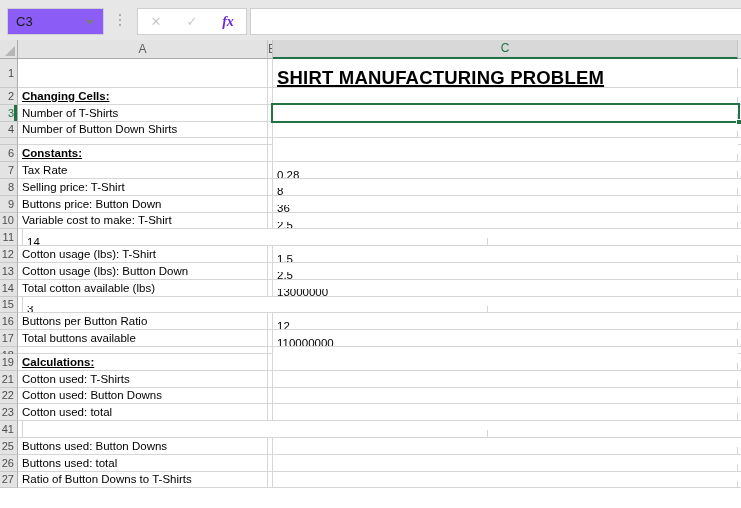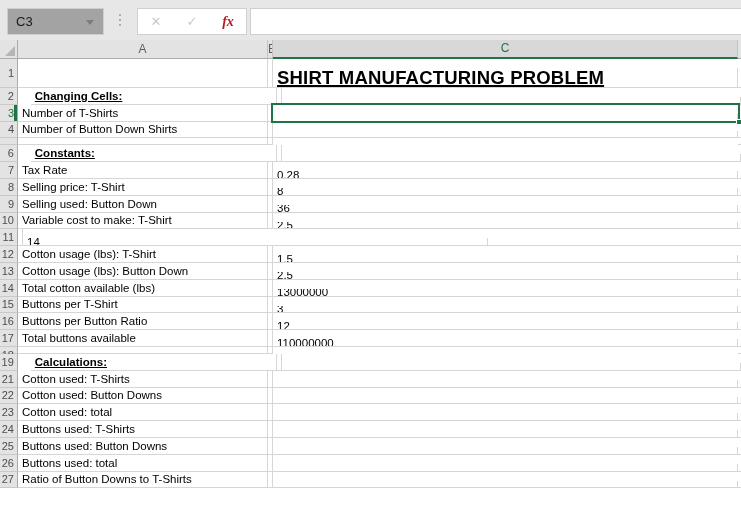--- a/index.html
+++ b/index.html
@@ -2,32 +2,32 @@
 <html><head>
 <meta charset="utf-8">
 <style>
   * { margin:0; padding:0; box-sizing:border-box; }
   html,body { width:741px; height:508px; overflow:hidden; background:#fff;
               font-family:"Liberation Sans", sans-serif; }
 
   
   .topbar { position:relative; width:741px; height:40px; background:#e7e7e7; }
   .namebox { position:absolute; left:7px; top:8px; width:97px; height:27px;
-             background:#a3a3a3; border:1px solid #cfcfcf; display:flex; align-items:center;
+             background:#8b5cf6; border:1px solid #cfcfcf; display:flex; align-items:center;
              padding:0 8px; font-size:13px; color:#1a1a1a; }
   .namebox .arrow { position:absolute; right:9px; top:11px; width:0; height:0;
              border-left:4px solid transparent; border-right:4px solid transparent;
              border-top:5px solid #7d7d7d; }
   .dots { position:absolute; left:119px; top:14px; display:flex; flex-direction:column; gap:3px; }
   .dots i { width:2px; height:2px; border-radius:50%; background:#9a9a9a; }
   .fxpanel { position:absolute; left:137px; top:8px; width:110px; height:27px;
              background:#fff; border:1px solid #cfcfcf; display:flex; align-items:center; }
   .fxbtn { flex:1; text-align:center; cursor:default; }
   .icon-cancel, .icon-enter { color:#c9c9c9; font-size:13px; }
-  .icon-fx { color:#b91c1c; font-size:14px; font-family:"Liberation Serif", serif;
+  .icon-fx { color:#6d28d9; font-size:14px; font-family:"Liberation Serif", serif;
              font-style:italic; font-weight:bold; }
   .formulabar { position:absolute; left:250px; top:8px; width:491px; height:27px;
              background:#fff; border:1px solid #cfcfcf; border-right:none;
              font-size:12px; padding:0 6px; display:flex; align-items:center; }
 
   
   .grid { position:relative; width:741px; height:468px; background:#fff; }
   .colheaders { display:flex; height:19px; }
   .corner { width:18px; background:#e3e3e3; border-right:1px solid #ababab;
             border-bottom:1px solid #ababab; position:relative; }
@@ -47,21 +47,21 @@
                display:flex; align-items:center; justify-content:flex-end; padding-right:3px; }
   .row.thin .rowheader { align-items:flex-start; line-height:16px; }
   .rowheader.sel { color:#217346; box-shadow:inset -3px 0 0 #217346; }
   .cell { border-right:1px solid #d6d6d6; border-bottom:1px solid #d6d6d6;
           font-size:11.5px; color:#000; display:flex; align-items:center;
           overflow:hidden; white-space:nowrap; }
   .cell.a { width:250px; padding-left:4px; }
   .cell.b { width:5px; }
   .cell.c { width:465px; padding-left:4px;margin-top:9px; }
   .cell.rest { flex:1; border-right:none; }
-  .bold-u { font-weight:bold; text-decoration:underline;margin-left:13px; }
+  .bold-u { font-weight:bold; text-decoration:underline; }
   .title-c { font-size:18.5px; font-weight:bold; text-decoration:underline;
              text-decoration-thickness:2px; letter-spacing:0.2px; }
 
   .sel-overlay { position:absolute; left:271px; top:63px; width:469px; height:20px;
                  border:2px solid #217346; pointer-events:none; }
   .fill-handle { position:absolute; right:-4px; bottom:-4px; width:6px; height:6px;
                  background:#217346; border:1px solid #fff; pointer-events:auto; }
 </style>
 </head>
 <body>
@@ -149,21 +149,21 @@
       </div>
       <div class="row">
         <div class="rowheader">8</div>
         <div class="cell a">Selling price: T-Shirt</div>
         <div class="cell b"></div>
         <div class="cell c">8</div>
         <div class="cell rest"></div>
       </div>
       <div class="row">
         <div class="rowheader">9</div>
-        <div class="cell a">Selling used: Button Down</div>
+        <div class="cell a">Buttons price: Button Down</div>
         <div class="cell b"></div>
         <div class="cell c">36</div>
         <div class="cell rest"></div>
       </div>
       <div class="row">
         <div class="rowheader">10</div>
         <div class="cell a">Variable cost to make: T-Shirt</div>
         <div class="cell b"></div>
         <div class="cell c">2.5</div>
         <div class="cell rest"></div>
@@ -190,21 +190,20 @@
       </div>
       <div class="row">
         <div class="rowheader">14</div>
         <div class="cell a">Total cotton available (lbs)</div>
         <div class="cell b"></div>
         <div class="cell c">13000000</div>
         <div class="cell rest"></div>
       </div>
       <div class="row">
         <div class="rowheader">15</div>
-        <div class="cell a">Buttons per T-Shirt</div>
         <div class="cell b"></div>
         <div class="cell c">3</div>
         <div class="cell rest"></div>
       </div>
       <div class="row">
         <div class="rowheader">16</div>
         <div class="cell a">Buttons per Button Ratio</div>
         <div class="cell b"></div>
         <div class="cell c">12</div>
         <div class="cell rest"></div>
@@ -245,22 +244,21 @@
         <div class="cell rest"></div>
       </div>
       <div class="row">
         <div class="rowheader">23</div>
         <div class="cell a">Cotton used: total</div>
         <div class="cell b"></div>
         <div class="cell c"></div>
         <div class="cell rest"></div>
       </div>
       <div class="row">
-        <div class="rowheader">24</div>
-        <div class="cell a">Buttons used: T-Shirts</div>
+        <div class="rowheader">41</div>
         <div class="cell b"></div>
         <div class="cell c"></div>
         <div class="cell rest"></div>
       </div>
       <div class="row">
         <div class="rowheader">25</div>
         <div class="cell a">Buttons used: Button Downs</div>
         <div class="cell b"></div>
         <div class="cell c"></div>
         <div class="cell rest"></div>

